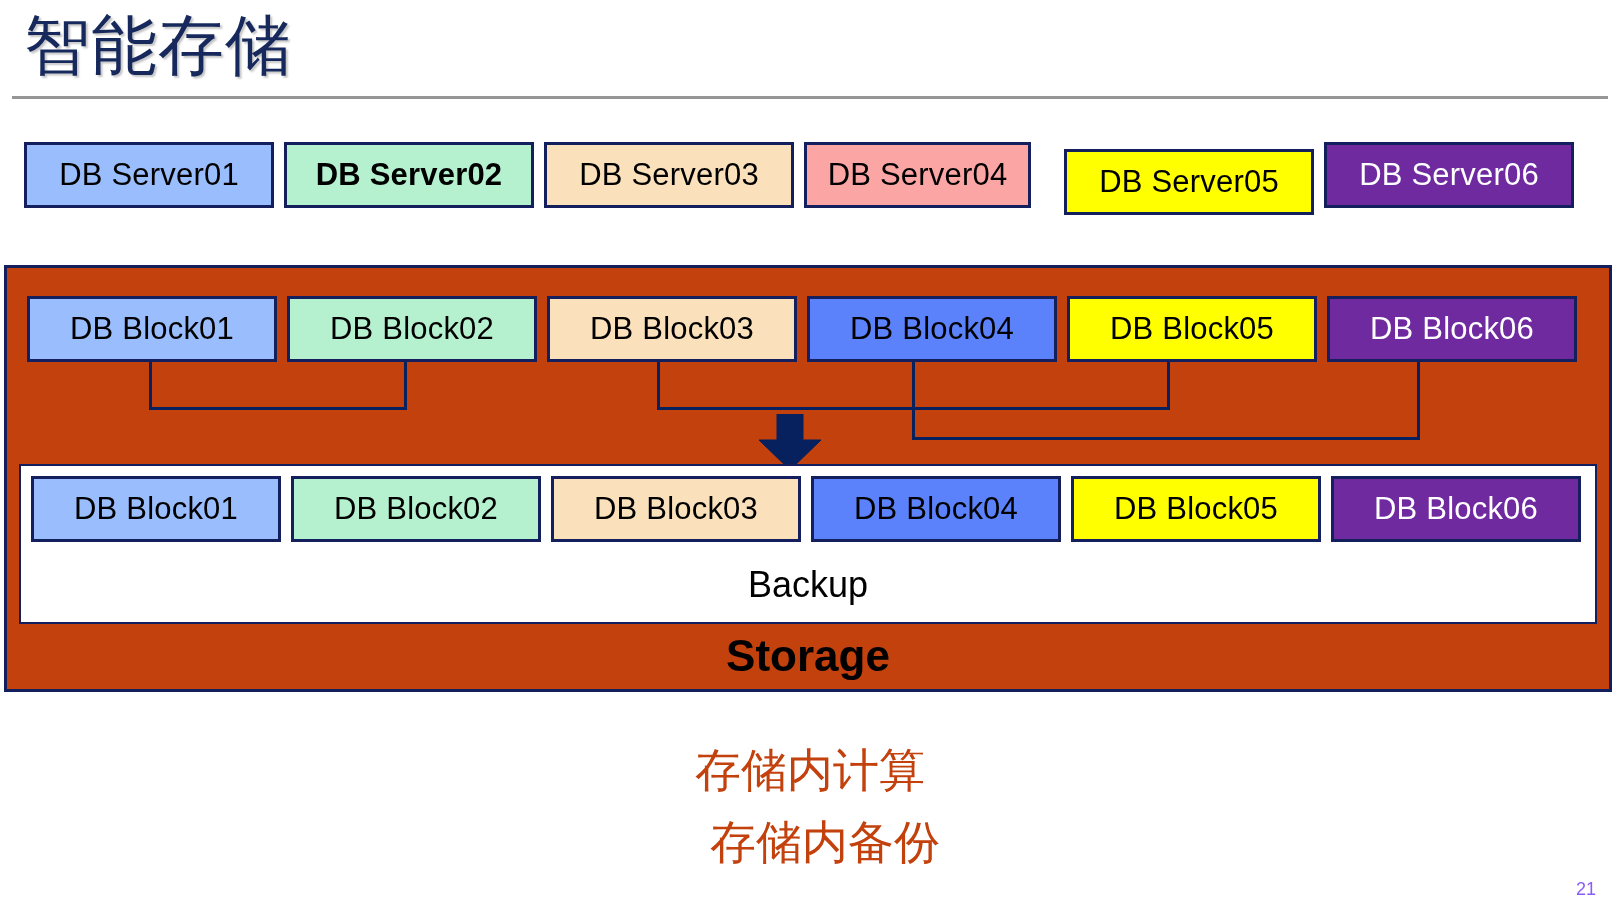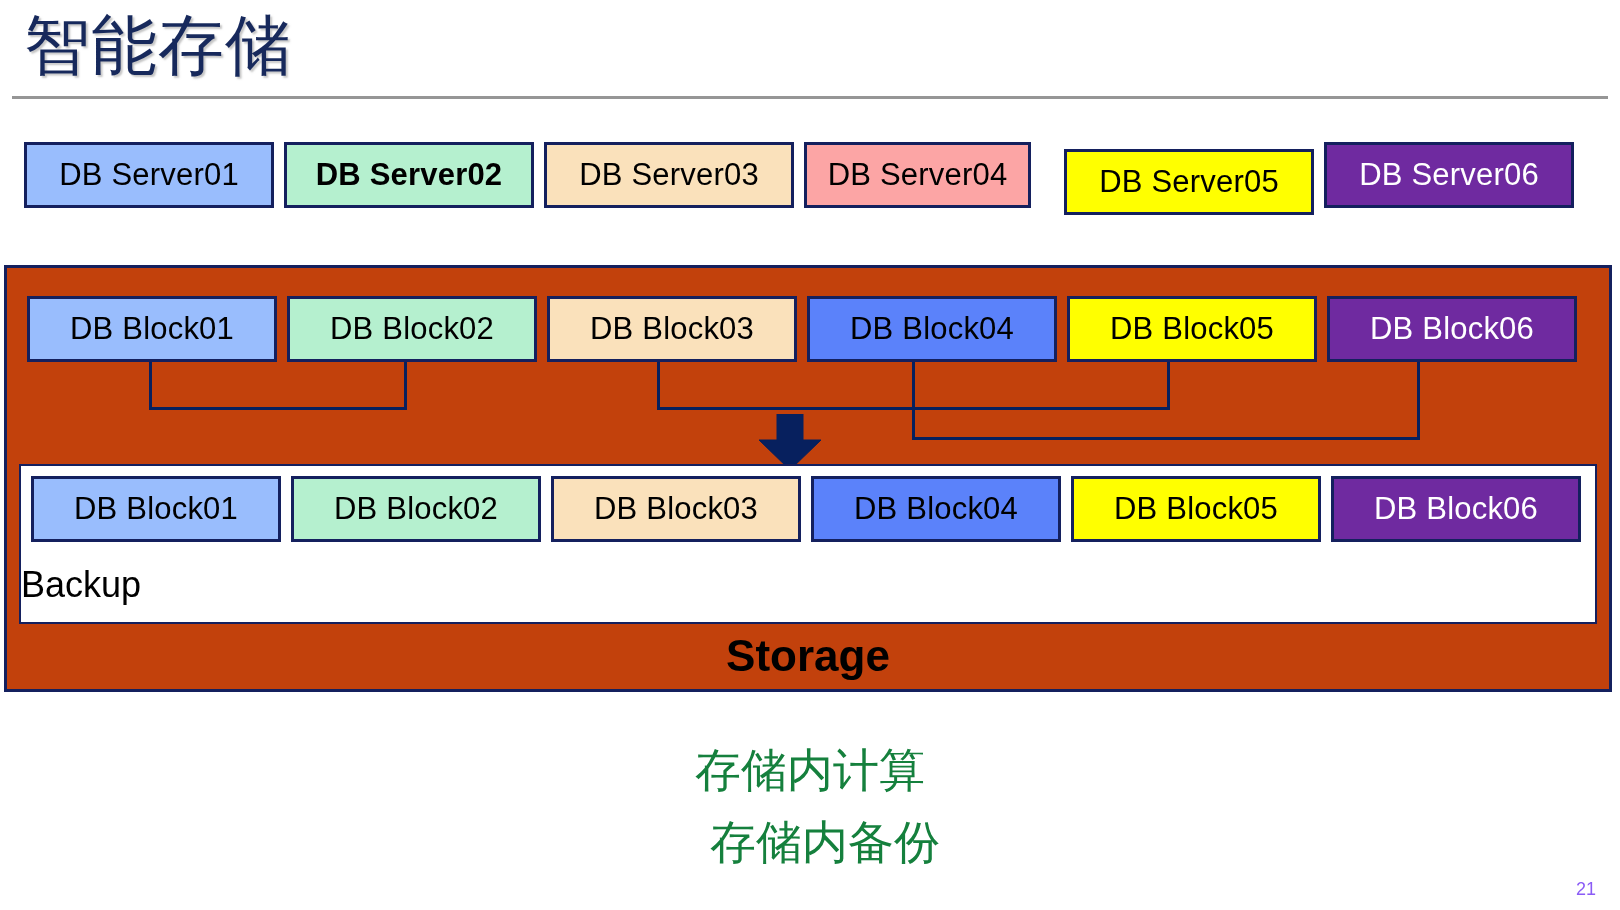--- a/index.html
+++ b/index.html
@@ -65,21 +65,21 @@
     position: absolute;
     left: 12px; top: 196px;
     width: 1578px; height: 160px;
     background: #ffffff;
     border: 2px solid #14205e;
     box-sizing: border-box;
   }
   #backup-label {
     position: absolute;
     left: 0; right: 0; top: 98px;
-    text-align: left;
+    text-align: center;
     font-size: 36px;
     color: #000000;
   }
 
   #storage-label {
     position: absolute;
     left: 0; right: 0; bottom: 8px;
     text-align: center;
     font-size: 44px;
     font-weight: bold;
@@ -98,21 +98,21 @@
     left: 752px; top: 146px;
     width: 62px; height: 56px;
   }
 
   
   .caption {
     position: absolute;
     left: 0; right: 0;
     text-align: center;
     font-size: 46px;
-    color: #15803d;
+    color: #c2410c;
     white-space: nowrap;
   }
   #caption-1 { top: 740px; }
   #caption-2 { top: 812px; margin-left: 30px; }
 
   #page-number {
     position: absolute;
     right: 24px; bottom: 10px;
     font-size: 18px;
     color: #8b5cf6;

